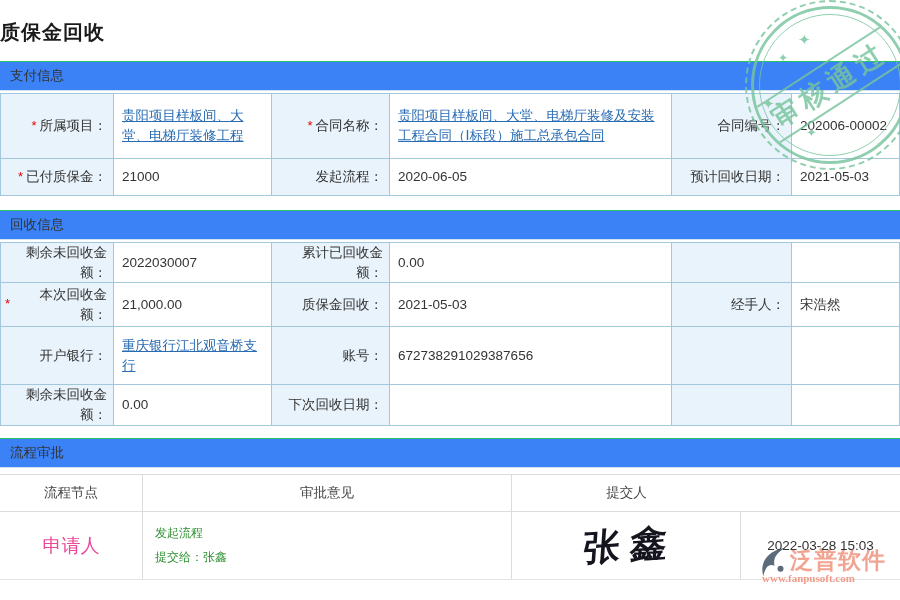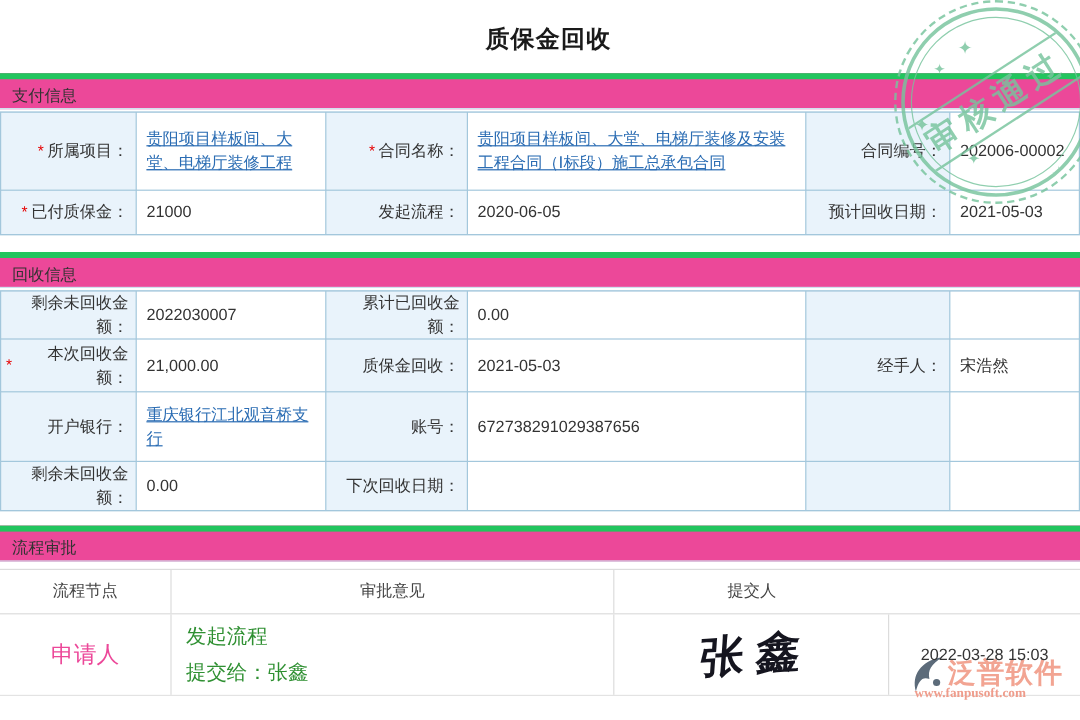--- a/index.html
+++ b/index.html
@@ -1,24 +1,24 @@
 <!DOCTYPE html>
 <html><head>
 <meta charset="utf-8">
 <style>
   * { margin:0; padding:0; box-sizing:border-box; }
   html,body { width:900px; height:600px; overflow:hidden; background:#fff;
     font-family:"Liberation Sans","DejaVu Sans",sans-serif; color:#333; }
   .page { position:relative; width:900px; height:600px; }
 
-  .page-title { text-align:center; font-size:20px; font-weight:bold; color:#1a1a1a;
-    padding:19px 0 15px 14px; letter-spacing:1px; }
+  .page-title { font-size:20px; font-weight:bold; color:#1a1a1a;
+    padding:19px 0 15px 0; letter-spacing:1px; }
 
-  .section-header { height:30px; line-height:28px; background:#ec4899;
-    border-top:5px solid #22c55e; border-bottom:1px solid #cfe2ef;
+  .section-header { height:30px; line-height:28px; background:#3b82f6;
+    border-top:1px solid #22c55e; border-bottom:1px solid #cfe2ef;
     padding-left:10px; font-size:13.5px; color:#333; margin-bottom:2px; }
 
   
   .info-table { display:grid; background:#a3c7dc; border:1px solid #a3c7dc;
     gap:1px; grid-template-columns:112px 157px 117px 281px 119px 1fr; }
   .cell { background:#fff; font-size:13.5px; display:flex; align-items:center;
     line-height:1.45; }
   .cell.label { background:#e9f3fb; justify-content:flex-end; text-align:right;
     padding:3px 6px 3px 4px; }
   .cell.value { justify-content:flex-start; padding:3px 8px; }
@@ -31,21 +31,21 @@
   .ap-row { display:grid; grid-template-columns:143px 369px 229px 1fr; }
   .ap-head { border-top:1px solid #dcdcdc; border-bottom:1px solid #dcdcdc; height:38px; }
   .ap-head .ap-cell { font-size:13.5px; color:#444; display:flex; align-items:center;
     justify-content:center; border-right:1px solid #dcdcdc; }
   .ap-body { height:68px; border-bottom:1px solid #e3e3e3; }
   .ap-body .ap-cell { border-right:1px solid #dcdcdc; display:flex; align-items:center; }
   .ap-cell:last-child { border-right:none !important; }
   .ap-node { justify-content:center; font-size:19px; color:#ec4899; }
   .ap-opinion { flex-direction:column; align-items:flex-start !important;
     justify-content:center; padding-left:12px; gap:7px; }
-  .ap-opinion span { color:#2f9032; font-size:17px; }
+  .ap-opinion span { color:#2f9032; font-size:12px; }
   .ap-sign { justify-content:center; }
   .signature { font-size:37px; color:#15151f; transform:rotate(-4deg) skewX(-8deg);
     font-weight:bold; letter-spacing:10px; padding-left:8px; }
   .ap-time { justify-content:center; font-size:13.5px; color:#333;
     position:relative; z-index:3; }
 
   
   .stamp { position:absolute; left:751px; top:6px; width:158px; height:158px;
     opacity:.82; z-index:5; pointer-events:none; color:#77c49d; }
   .stamp-dashes { position:absolute; inset:-6px; border:2px dashed #77c49d;

